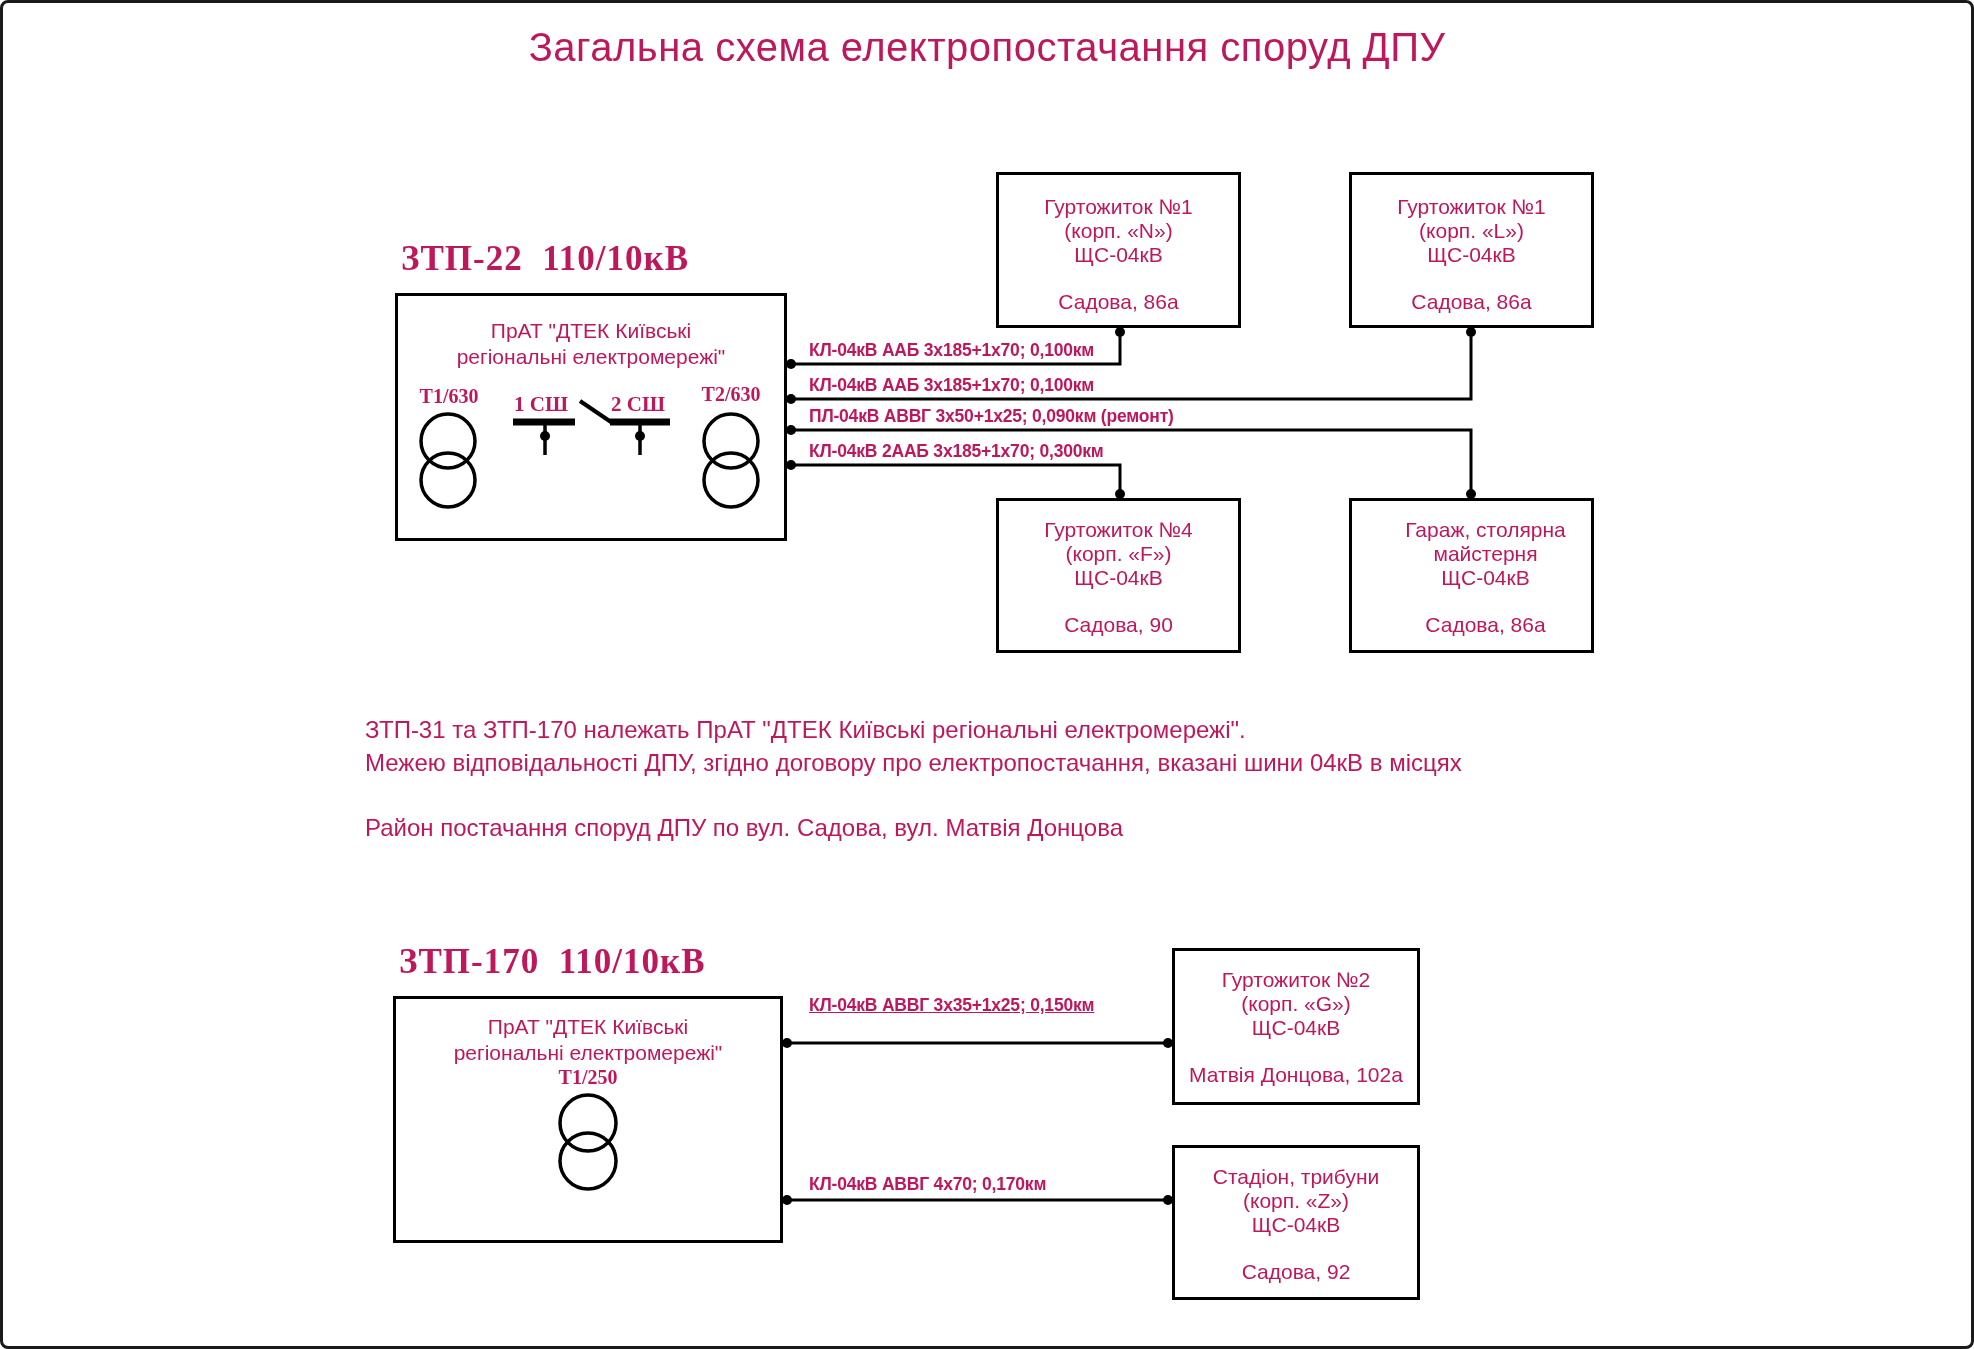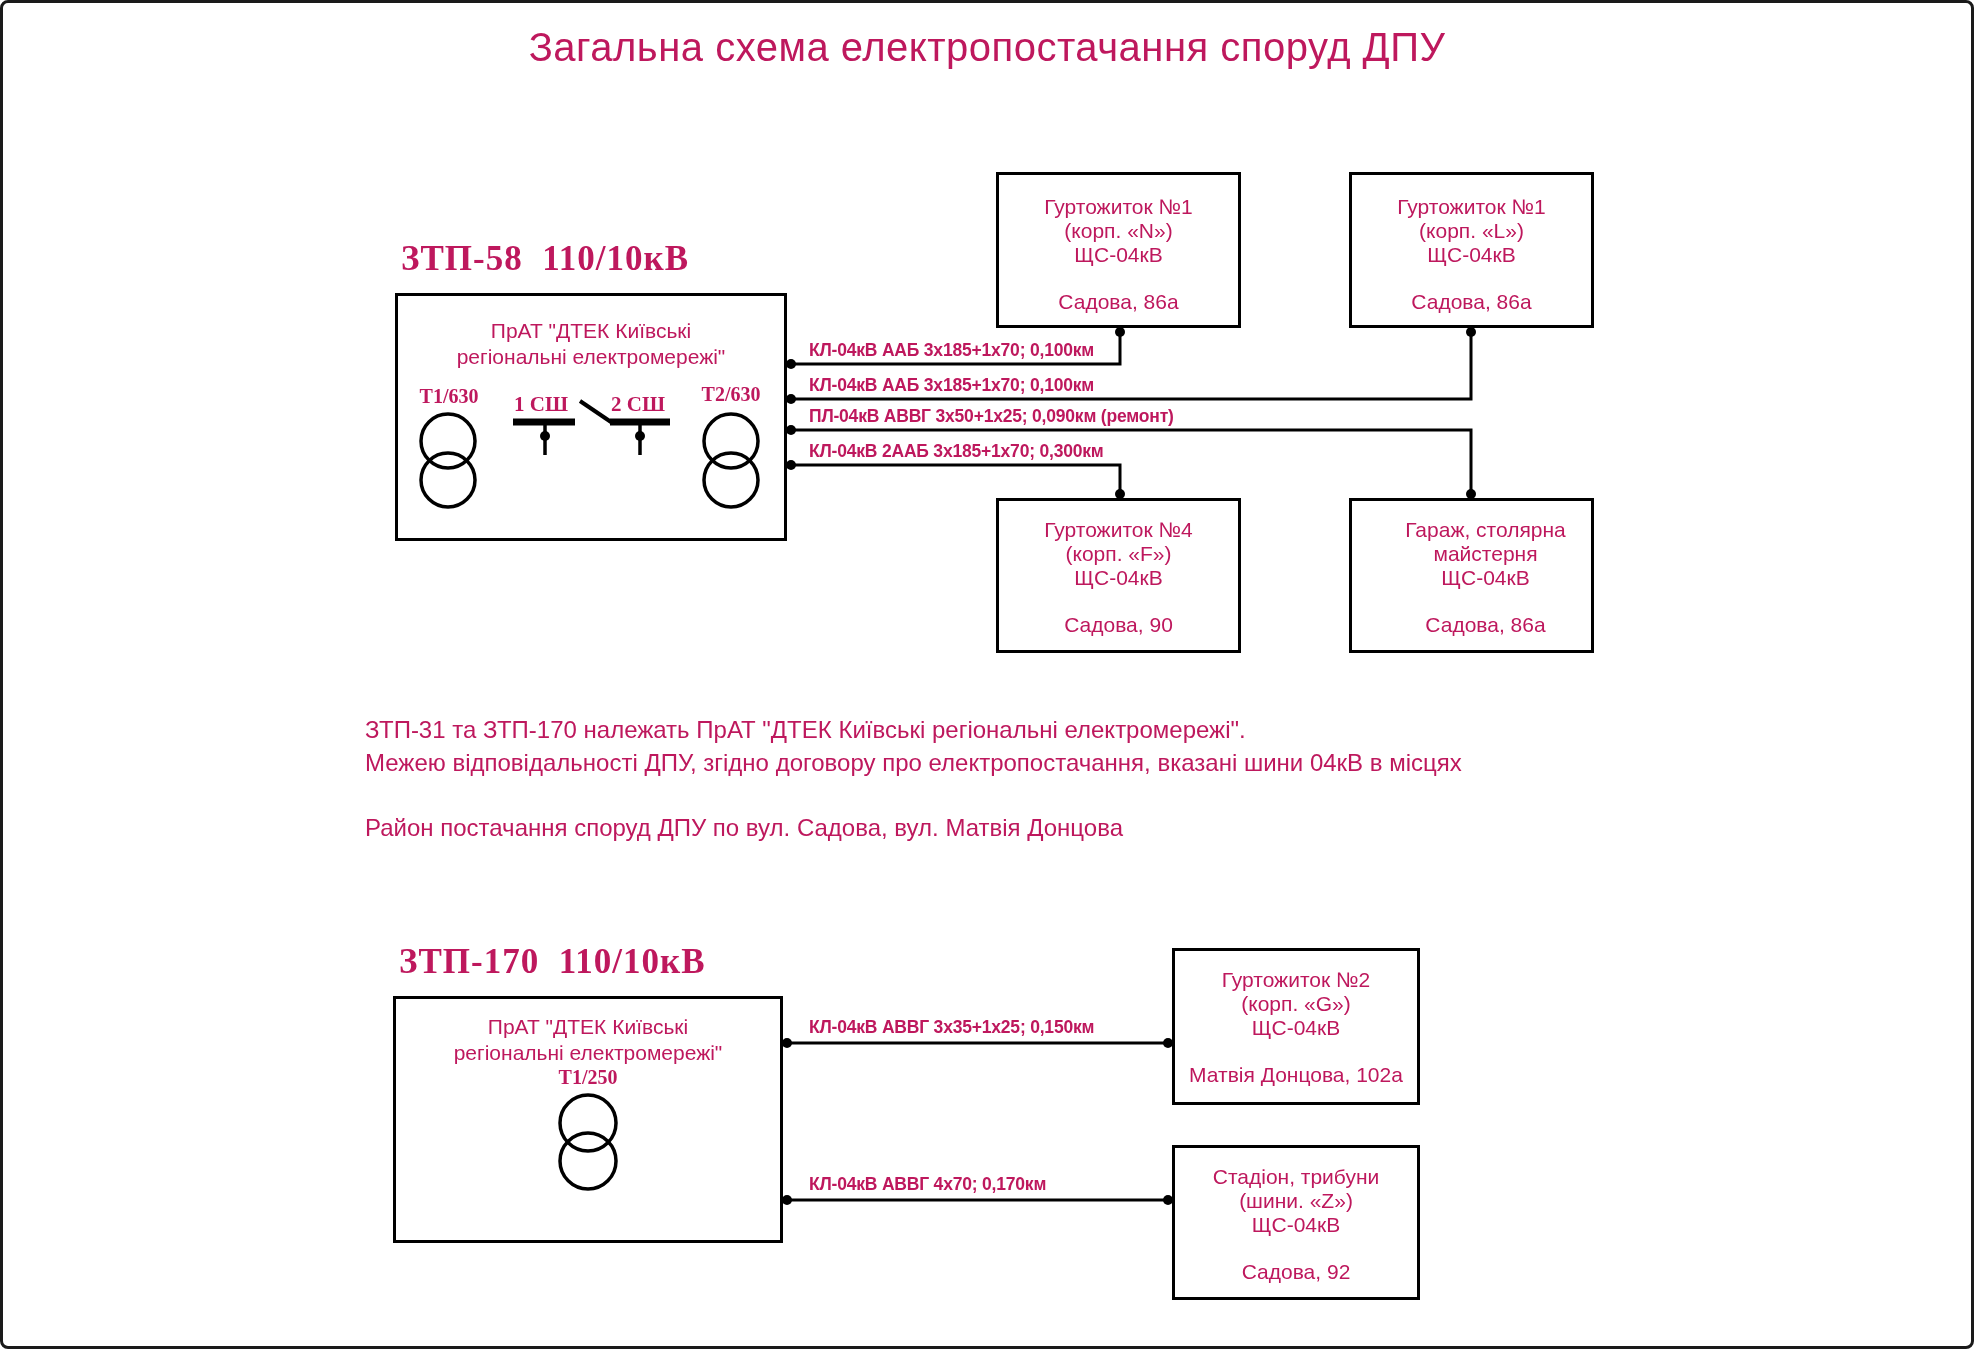--- a/index.html
+++ b/index.html
@@ -117,21 +117,21 @@
         <circle cx="1117" cy="491" r="5"></circle>
       <circle cx="784" cy="1040" r="5"></circle>
         <circle cx="1165" cy="1040" r="5"></circle>
       <circle cx="784" cy="1197" r="5"></circle>
         <circle cx="1165" cy="1197" r="5"></circle>
     </g>
   </svg>
 
   <div class="title">Загальна схема електропостачання споруд ДПУ</div>
 
-  <div class="station-label lbl31">ЗТП-58  110/10кВ</div>
+  <div class="station-label lbl31">ЗТП-22  110/10кВ</div>
 
   <div class="station-box box31">
     <div class="owner">
       <div>ПрАТ "ДТЕК Київські</div>
       <div>регіональні електромережі"</div>
     </div>
   </div>
 
   <div class="serif-tag t-tag" style="left:386px;top:382px;">Т1/630</div>
   <div class="serif-tag t-tag" style="left:668px;top:380px;">Т2/630</div>
@@ -189,34 +189,34 @@
 
   <div class="station-box box170">
     <div class="owner">
       <div>ПрАТ "ДТЕК Київські</div>
       <div>регіональні електромережі"</div>
     </div>
   </div>
 
   <div class="serif-tag t-tag" style="left:525px;top:1063px;">Т1/250</div>
 
-  <div class="cable-label" style="top:1014px;">КЛ-04кВ АВВГ 3х35+1х25; 0,150км</div>
+  <div class="cable-label" style="top:992px;text-decoration:underline;">КЛ-04кВ АВВГ 3х35+1х25; 0,150км</div>
   <div class="cable-label" style="top:1171px;">КЛ-04кВ АВВГ 4х70; 0,170км</div>
 
   <div class="consumer-box" style="left:1169px;top:945px;width:248px;height:157px;">
     <div class="pad-b"></div>
     <div>Гуртожиток №2</div>
     <div>(корп. «G»)</div>
     <div>ЩС-04кВ</div>
     <div class="spacer"></div>
     <div>Матвія Донцова, 102а</div>
   </div>
 
   <div class="consumer-box" style="left:1169px;top:1142px;width:248px;height:155px;">
     <div class="pad-b"></div>
     <div>Стадіон, трибуни</div>
-    <div>(шини. «Z»)</div>
+    <div>(корп. «Z»)</div>
     <div>ЩС-04кВ</div>
     <div class="spacer"></div>
     <div>Садова, 92</div>
   </div>
 
 </div>
 
 </body></html>

